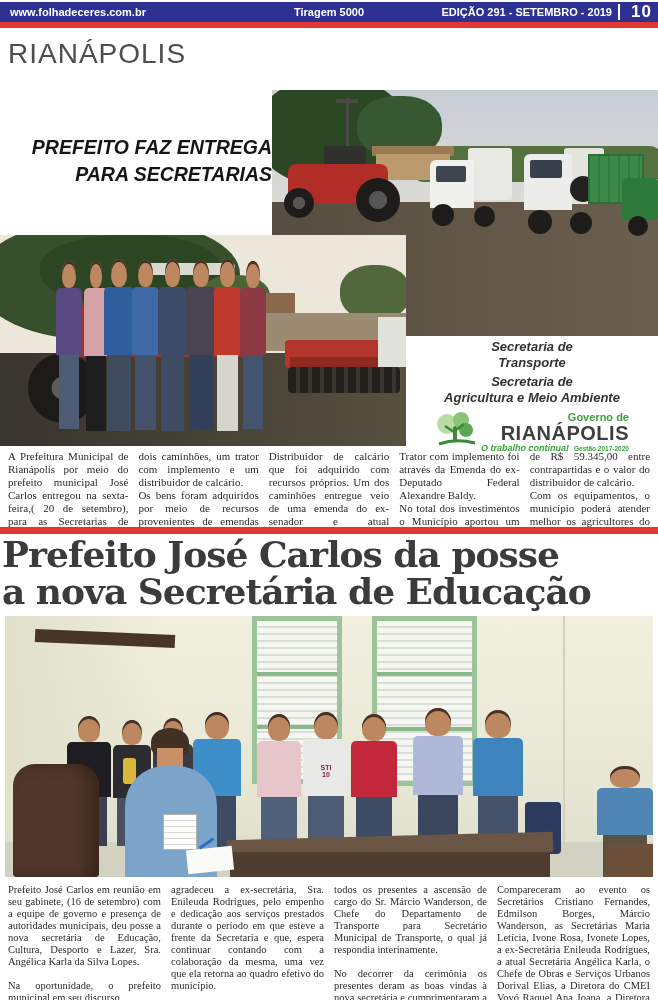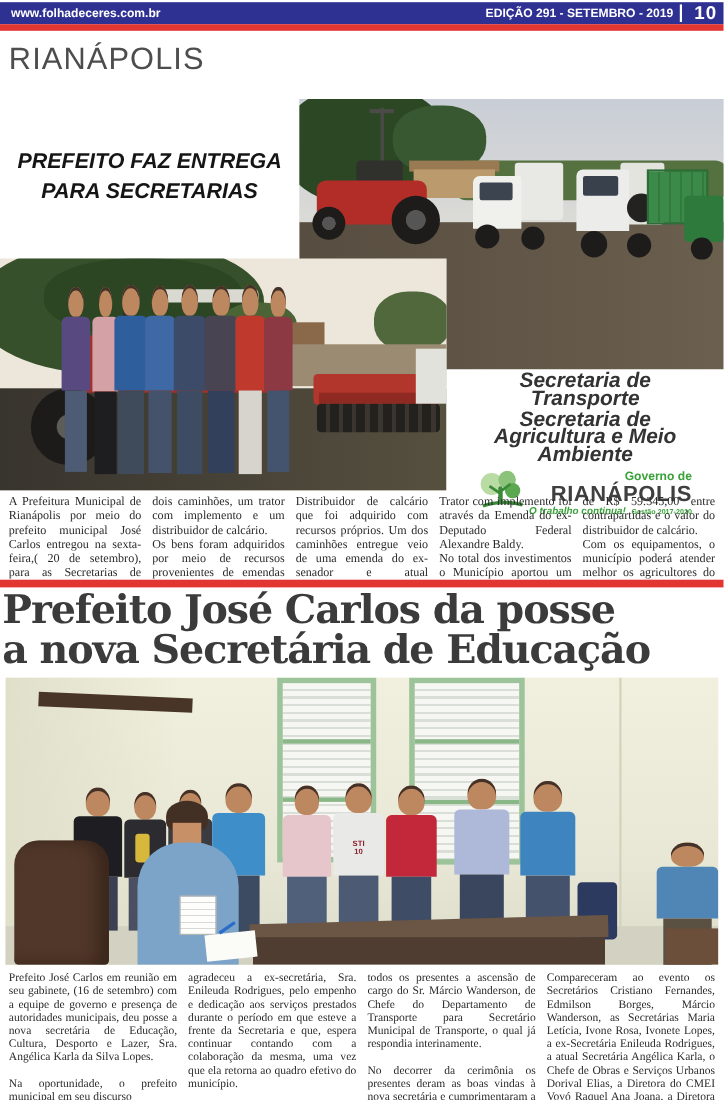--- a/index.html
+++ b/index.html
@@ -17,26 +17,26 @@
   .header-bar .pagenum{position:absolute;right:6px;top:0px;font-size:17px;letter-spacing:1px;}
   .red-line{position:absolute;left:0;right:0;height:6px;background:var(--accent-red,#e13632);}
   .section-title{position:absolute;left:8px;top:38px;font-size:28px;color:var(--section-gray,#4d4d4d);
      letter-spacing:1px;}
 
   
   .montage{position:absolute;left:0;top:86px;width:658px;height:360px;background:#fff;}
   .photo{position:absolute;overflow:hidden;background:#ddd;}
   .photo div{position:absolute;}
   .headline-box{position:absolute;left:0;top:0;width:272px;height:149px;background:#fff;
-     display:flex;flex-direction:column;justify-content:center;text-align:center;}
+     display:flex;flex-direction:column;justify-content:center;text-align:right;}
   .headline-box div{font-style:italic;font-weight:bold;font-size:19.5px;line-height:27px;color:#151515;}
 
   .secretariat-box{position:absolute;left:406px;top:250px;width:252px;height:110px;background:#fff;
      text-align:center;}
-  .secretariat-label{font-weight:bold;font-style:italic;font-size:19px;line-height:16px;color:#333;
+  .secretariat-label{font-weight:bold;font-style:italic;font-size:13px;line-height:16px;color:#333;
      margin-top:3px;}
   .logo-row{display:flex;align-items:center;justify-content:center;margin-top:4px;}
   .logo-text{text-align:right;}
   .logo-top{color:var(--logo-green,#3aa23a);font-weight:bold;font-size:11px;line-height:11px;}
   .logo-name{color:#3f3f3f;font-weight:bold;font-size:20px;line-height:20px;letter-spacing:.5px;}
   .logo-sub{display:flex;align-items:baseline;gap:5px;}
   .logo-slogan{color:var(--logo-green,#3aa23a);font-style:italic;font-size:9px;font-weight:bold;}
   .logo-term{color:var(--logo-green,#3aa23a);font-size:6.5px;font-weight:bold;}
 
   
@@ -69,20 +69,21 @@
   .jersey{position:absolute;font-size:7px;line-height:7px;font-weight:bold;color:#8a2030;
      text-align:center;white-space:pre-line;}
 </style>
 </head>
 <body>
 
 <div class="page">
 
   <div class="header-bar">
     <span class="site">www.folhadeceres.com.br</span>
+    <span class="tiragem">Tiragem 5000</span>
     <span class="edition">EDIÇÃO 291 - SETEMBRO - 2019</span>
     <span class="divider"></span>
     <span class="pagenum">10</span>
   </div>
   <div class="red-line" style="top:22px;"></div>
 
   <div class="section-title">RIANÁPOLIS</div>
 
   <div class="montage">
 

